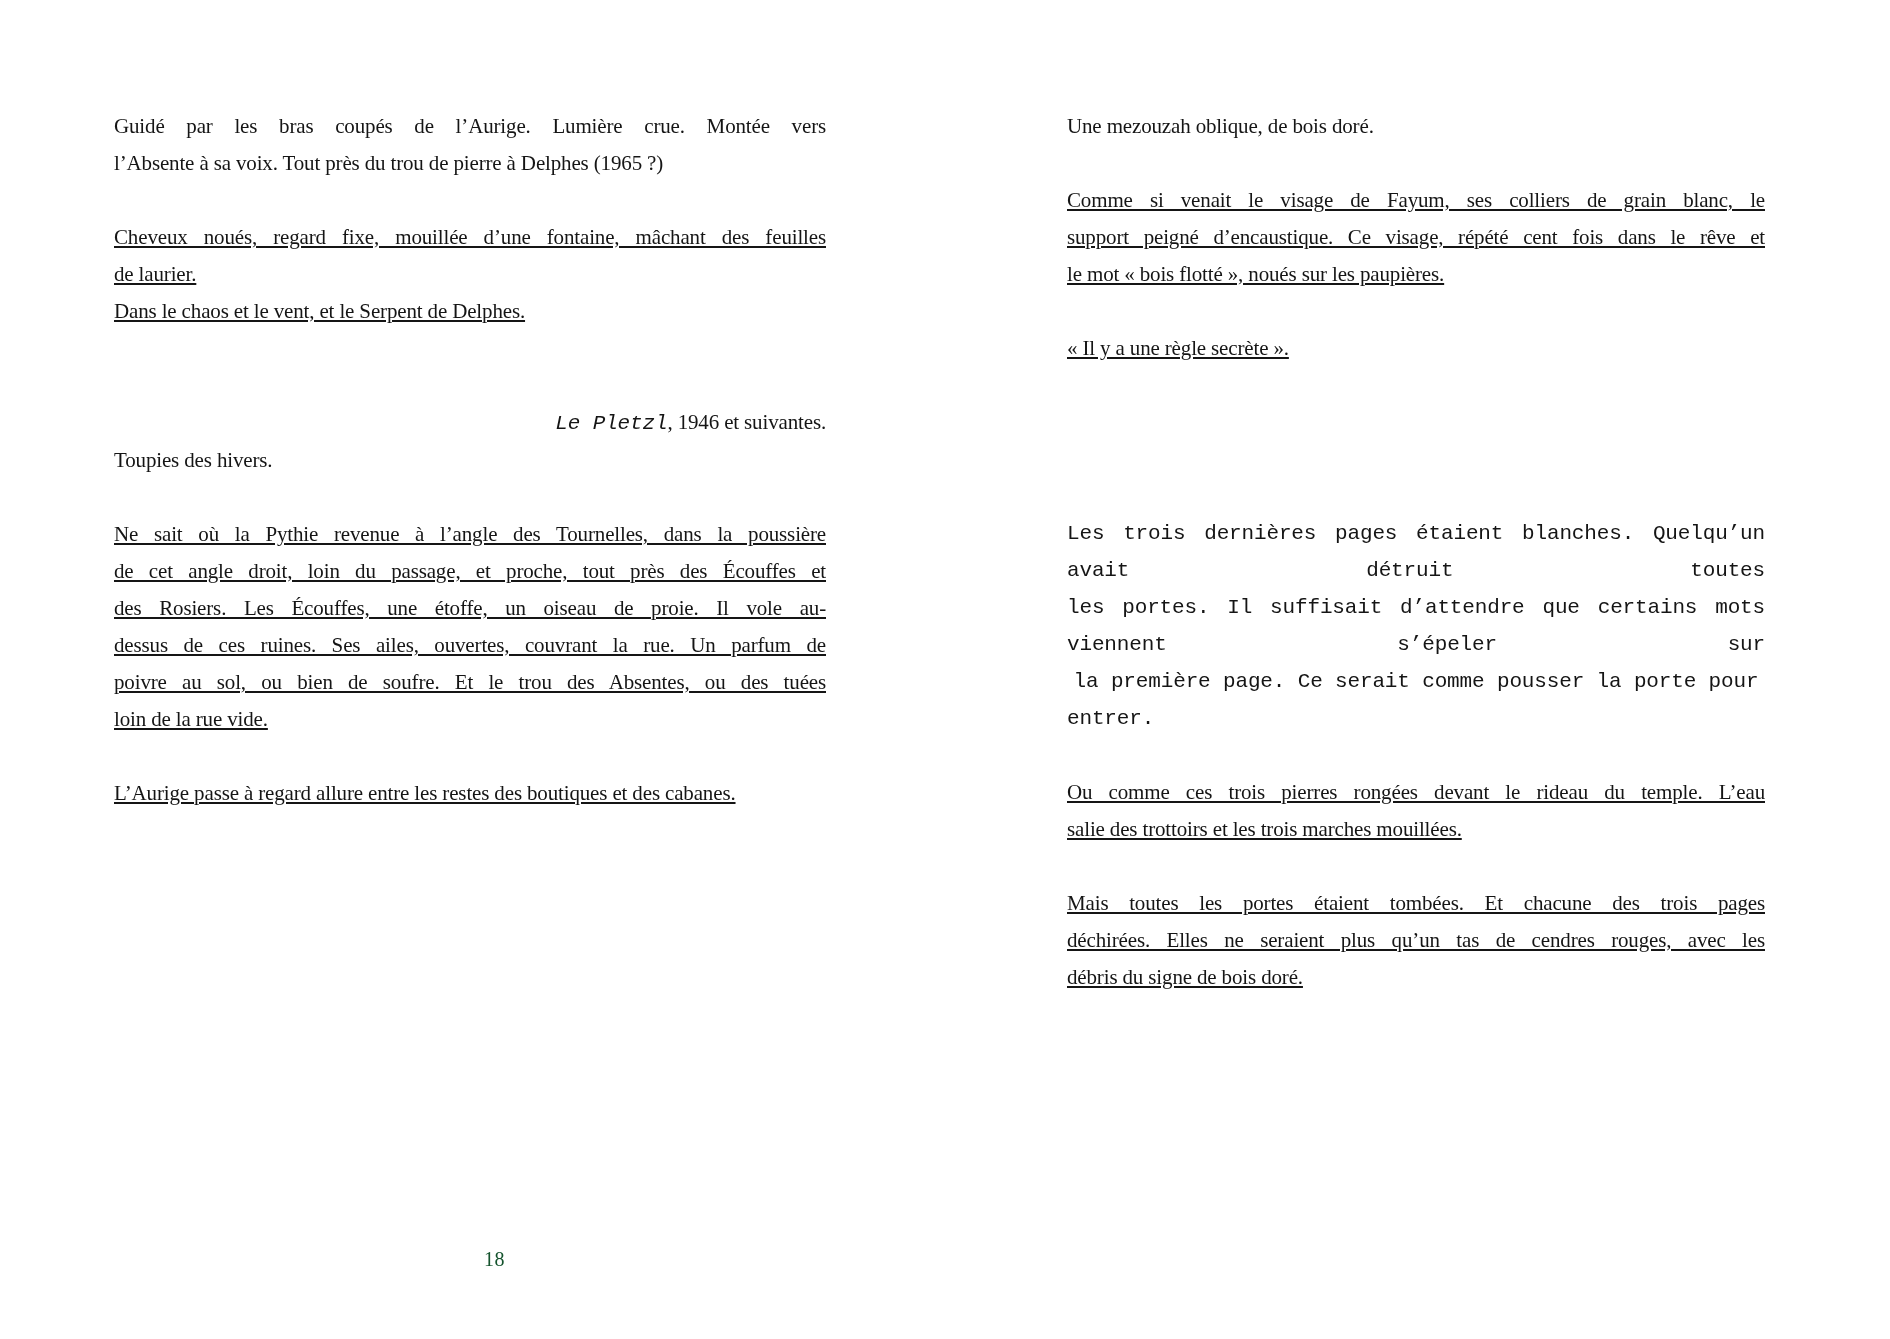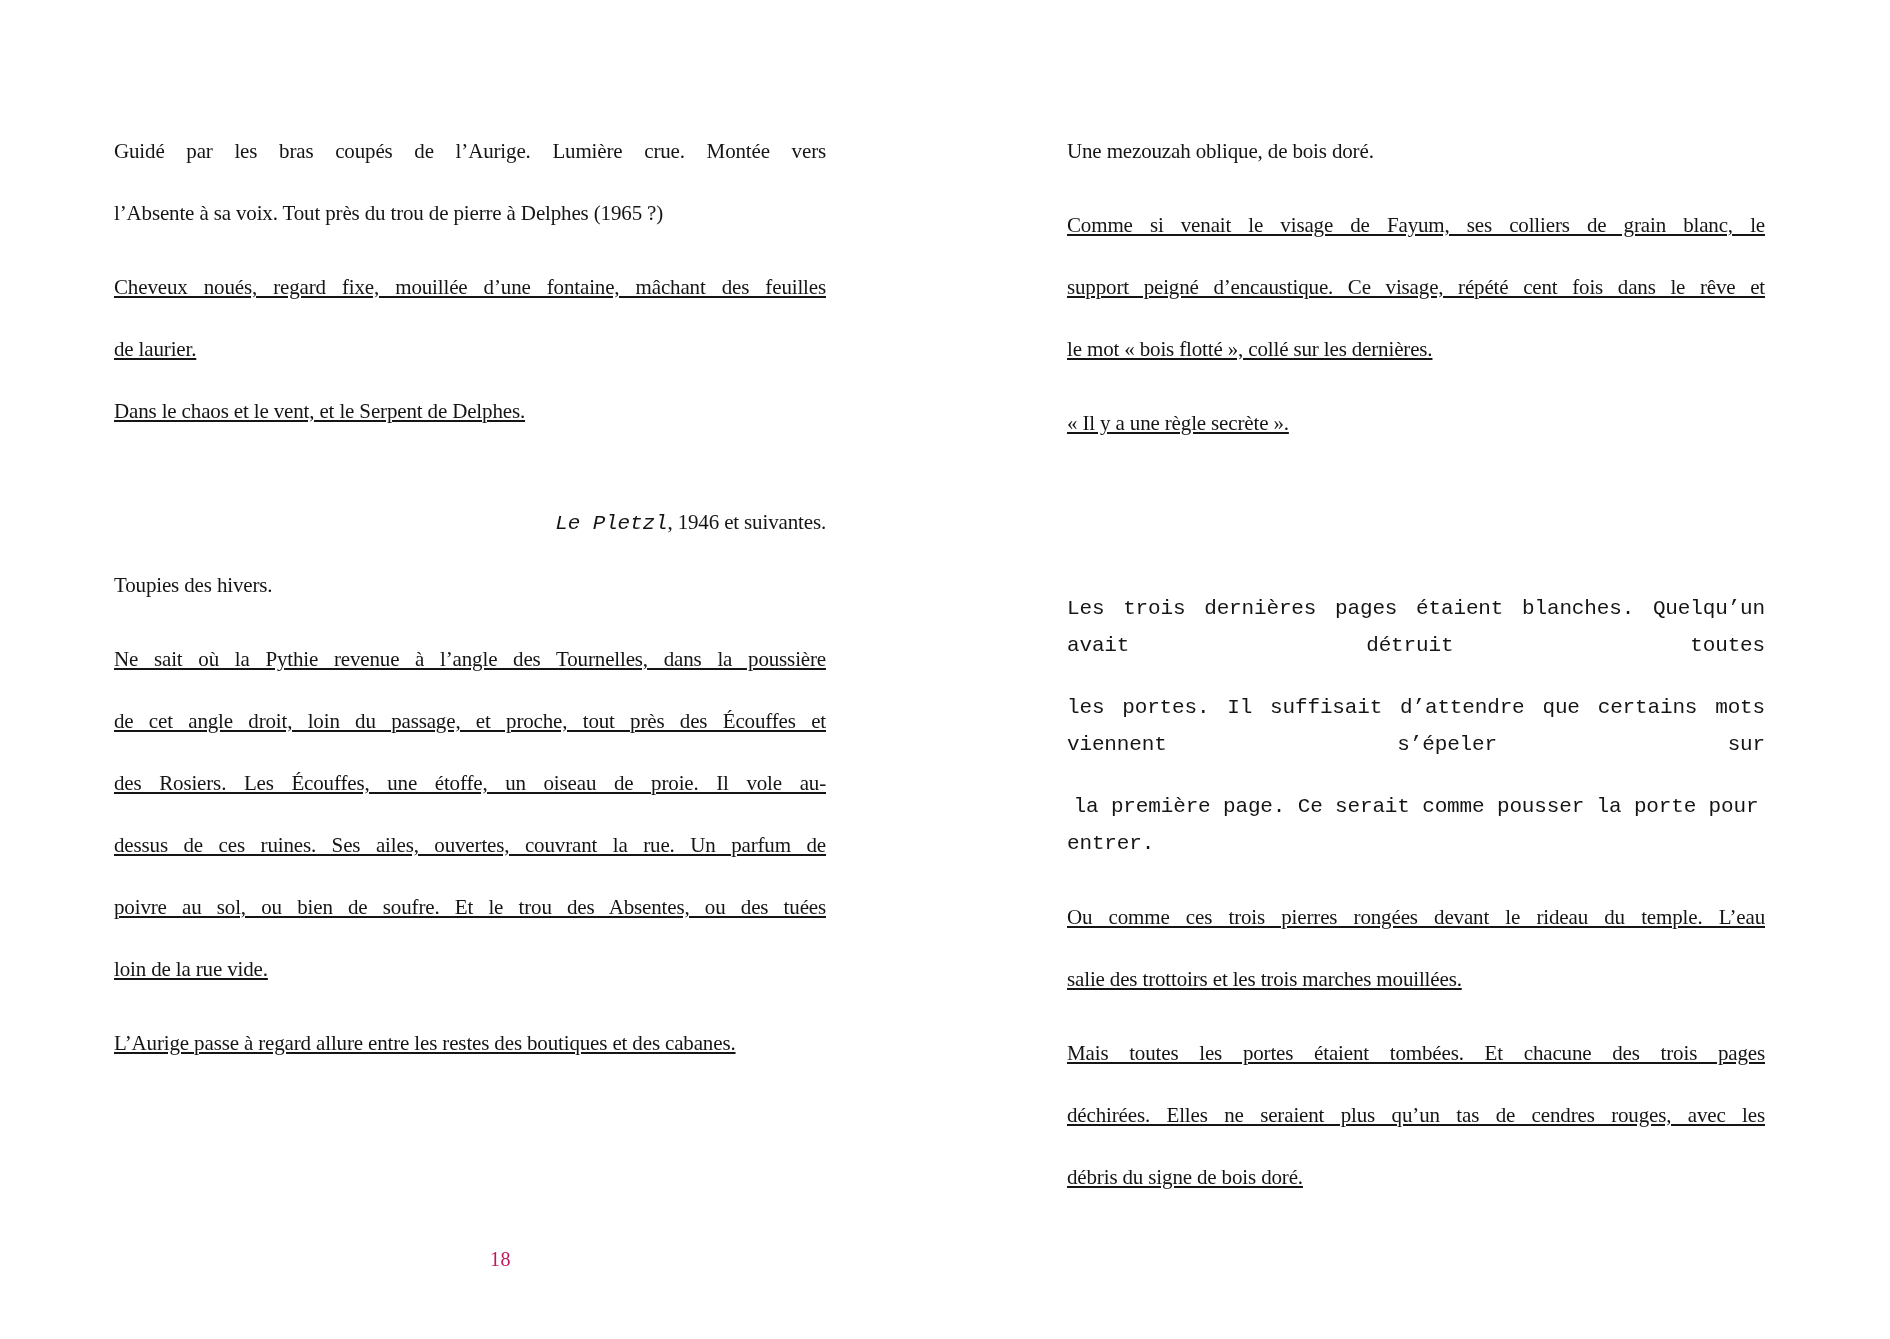--- a/index.html
+++ b/index.html
@@ -32,45 +32,44 @@
     font-size: 21px;
     line-height: 37px;
     letter-spacing: -0.15px;
   }
   .page.left  .text-block { left: 114px; width: 712px; }
   .page.right .text-block { left: 122px; width: 698px; }
 
   .line {
     text-align: justify;
     text-align-last: justify;
-    margin-top: 25px;
   }
   .line.plain {
     text-align: center;
     text-align-last: left;
   }
   .line.right-align {
     text-align: right;
     text-align-last: right;
   }
   .italic { font-style: italic; font-family: Liberation Mono, monospace; }
 
   .mt-1 { margin-top: 37px; text-decoration: underline; }
   .mt-2 { margin-top: 74px; }
   .mt-4 { margin-top: 148px; font-family: Liberation Mono, monospace; }
 
   .page-number {
     position: absolute;
     top: 1248px;
-    left: 8px;
+    left: 2px;
     width: 100%;
     text-align: center;
     font-size: 20px;
     letter-spacing: 0.5px;
-    color: #be185d;
+    color: #14532d;
     padding-left: 20px;
   }
 </style>
 </head>
 <body>
 
 <div class="spread">
 
   <div class="page left">
     <div class="text-block">
@@ -114,21 +113,21 @@
   <div class="page right">
     <div class="text-block">
 
       <div class="para">
         <div class="line plain">Une mezouzah oblique, de bois doré.</div>
       </div>
 
       <div class="para mt-1">
         <div class="line">Comme si venait le visage de Fayum, ses colliers de grain blanc, le</div>
         <div class="line">support peigné d’encaustique. Ce visage, répété cent fois dans le rêve et</div>
-        <div class="line plain">le mot « bois flotté », collé sur les dernières.</div>
+        <div class="line plain">le mot « bois flotté », noués sur les paupières.</div>
       </div>
 
       <div class="para mt-1">
         <div class="line plain">« Il y a une règle secrète ».</div>
       </div>
 
       <div class="para mt-4">
         <div class="line">Les trois dernières pages étaient blanches. Quelqu’un avait détruit toutes</div>
         <div class="line">les portes. Il suffisait d’attendre que certains mots viennent s’épeler sur</div>
         <div class="line plain">la première page. Ce serait comme pousser la porte pour entrer.</div>

